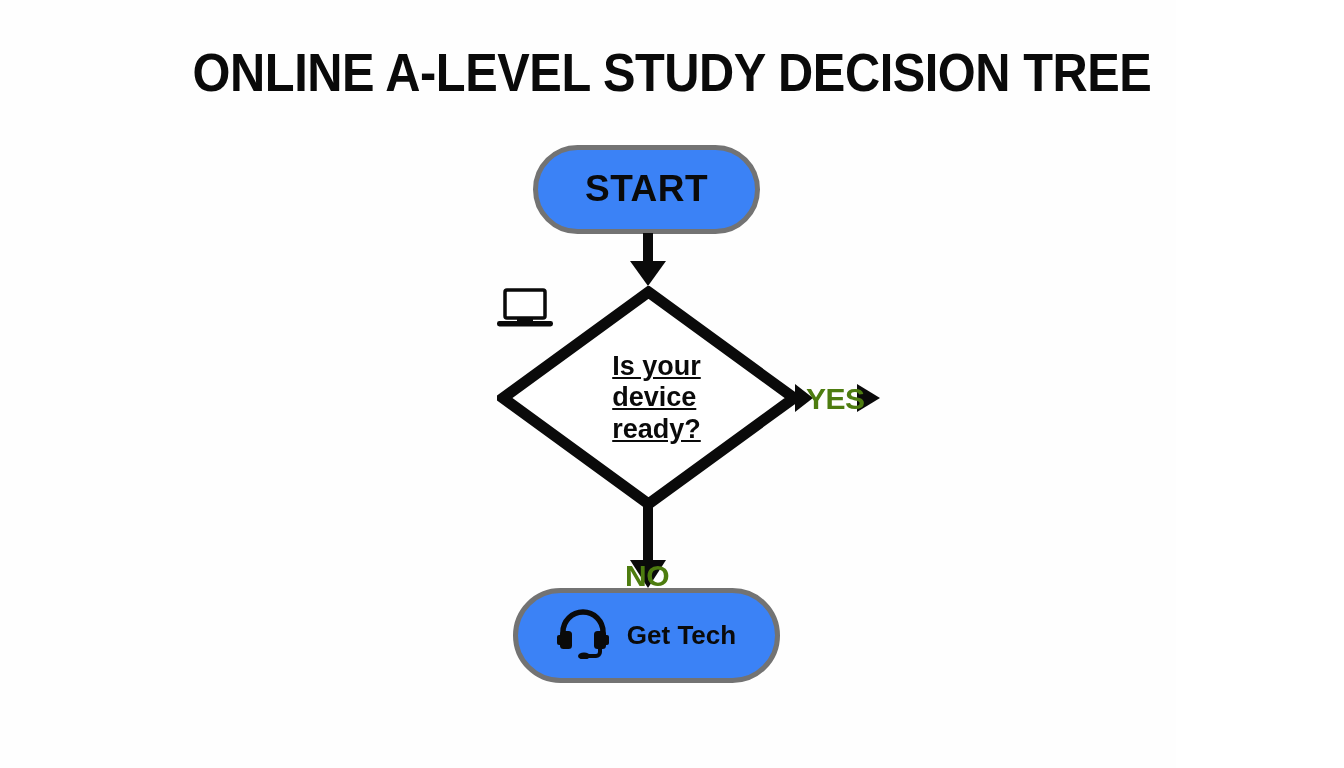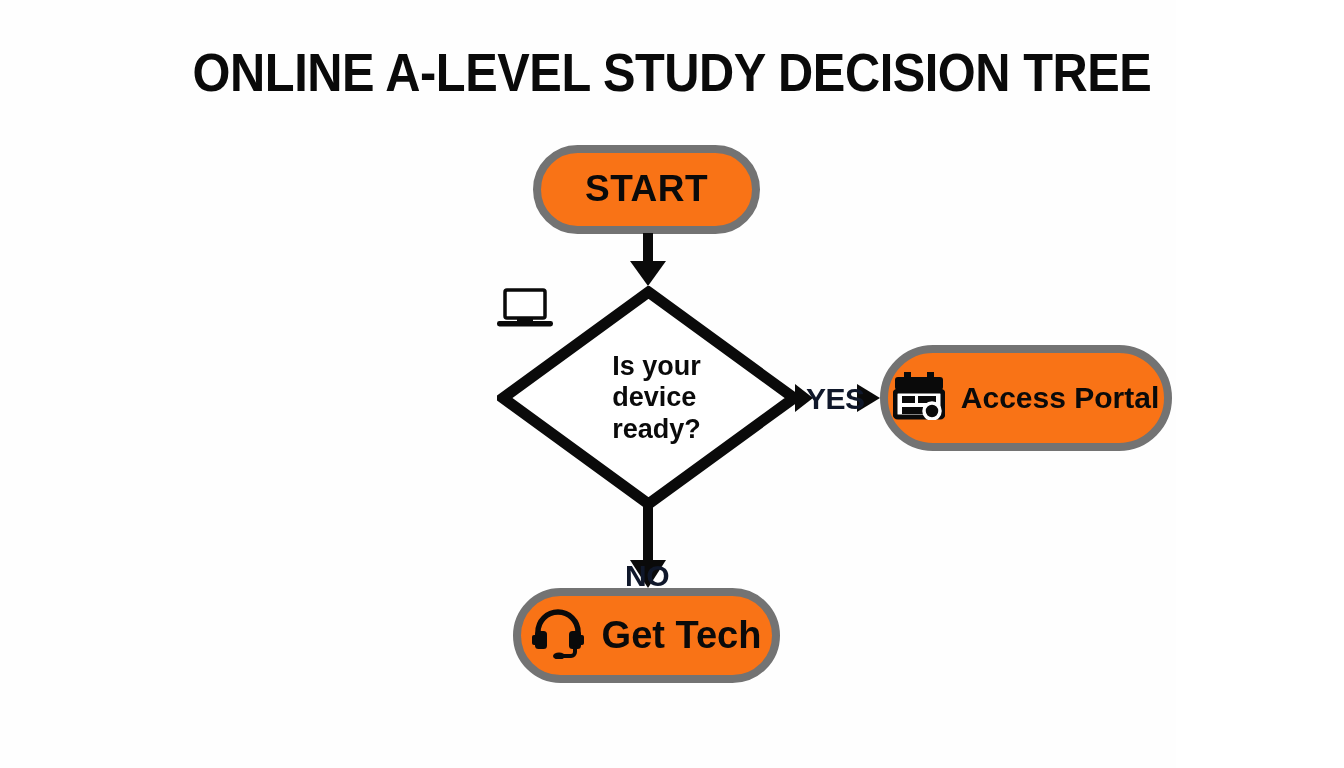--- a/index.html
+++ b/index.html
@@ -36,22 +36,22 @@
     color: #0a0a0a;
     transform: scaleX(0.92);
     transform-origin: 50% 50%;
     white-space: nowrap;
   }
 
   
   .node {
     position: absolute;
     box-sizing: border-box;
-    background: #f97316;
-    border: 8px solid #737373;
+    background: #3b82f6;
+    border: 5px solid #737373;
     display: flex;
     align-items: center;
     justify-content: center;
   }
   .stadium {
     border-radius: 999px;
   }
   .node-label {
     font-weight: bold;
     color: #0a0a0a;
@@ -97,21 +97,21 @@
     padding-left: 6px;
     box-sizing: border-box;
   }
   #decision-text {
     font-size: 27px;
     font-weight: bold;
     line-height: 1.16;
     color: #0a0a0a;
     text-align: left;
   }
-  #decision-text div { white-space: nowrap; }
+  #decision-text div { white-space: nowrap; text-decoration: underline; }
 
   
   #node-access-portal {
     left: 880px;
     top: 345px;
     width: 292px;
     height: 106px;
     gap: 16px;
     padding: 0 14px;
   }
@@ -119,34 +119,34 @@
 
   
   #node-get-tech {
     left: 513px;
     top: 588px;
     width: 267px;
     height: 95px;
     gap: 18px;
     padding: 0 14px;
   }
-  #node-get-tech .node-label { font-size: 38px; }
+  #node-get-tech .node-label { font-size: 26px; }
 
   
   .connector { position: absolute; }
   #conn-start-decision { left: 627px; top: 233px; }
   #conn-decision-gettech { left: 627px; top: 505px; }
   #conn-decision-portal { left: 795px; top: 378px; }
 
   
   .edge-label {
     position: absolute;
     font-weight: bold;
     font-size: 30px;
-    color: #0f172a;
+    color: #4d7c0f;
     line-height: 1;
     font-family: "Liberation Sans Narrow", "Liberation Sans", sans-serif;
     letter-spacing: -0.5px;
   }
   #label-yes { left: 806px; top: 384px; }
   #label-no  { left: 625px; top: 523px; margin-top: 38px; }
 
   .icon { display: block; flex: 0 0 auto; }
 </style>
 </head>
@@ -190,35 +190,20 @@
 
   <div class="connector" id="conn-decision-portal">
     <svg width="90" height="40" viewBox="0 0 90 40" aria-hidden="true">
       <polygon points="0,6 18,20 0,34" fill="#0a0a0a"></polygon>
       <polygon points="62,6 85,20 62,34" fill="#0a0a0a"></polygon>
     </svg>
   </div>
 
   <div class="edge-label" id="label-yes">YES</div>
 
-  <div id="node-access-portal" class="node stadium">
-    <span class="icon">
-      <svg width="52" height="48" viewBox="0 0 52 48" aria-hidden="true">
-        <rect x="11" y="0" width="7" height="8" fill="#0a0a0a"></rect>
-        <rect x="34" y="0" width="7" height="8" fill="#0a0a0a"></rect>
-        <rect x="2" y="5" width="48" height="13" rx="3" fill="#0a0a0a"></rect>
-        <rect x="2" y="19" width="48" height="26" rx="3" fill="#ffffff" stroke="#0a0a0a" stroke-width="5"></rect>
-        <rect x="9" y="24" width="13" height="7" fill="#0a0a0a"></rect>
-        <rect x="25" y="24" width="18" height="7" fill="#0a0a0a"></rect>
-        <rect x="9" y="35" width="22" height="7" fill="#0a0a0a"></rect>
-        <circle cx="39" cy="39" r="8" fill="#0a0a0a" stroke="#ffffff" stroke-width="3.5"></circle>
-      </svg>
-    </span>
-    <span class="node-label">Access Portal</span>
-  </div>
 
   <div class="connector" id="conn-decision-gettech">
     <svg width="42" height="85" viewBox="0 0 42 85" aria-hidden="true">
       <rect x="16" y="0" width="10" height="58" fill="#0a0a0a"></rect>
       <polygon points="3,55 39,55 21,83" fill="#0a0a0a"></polygon>
     </svg>
   </div>
 
   <div class="edge-label" id="label-no">NO</div>
 

